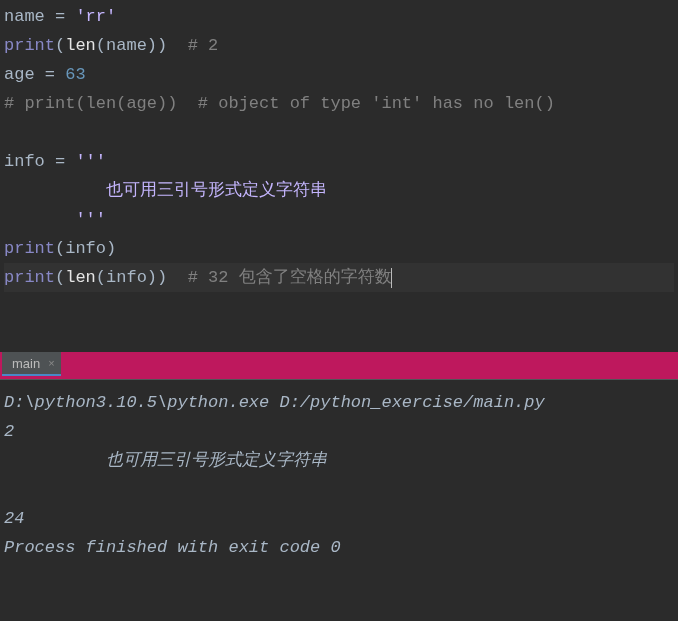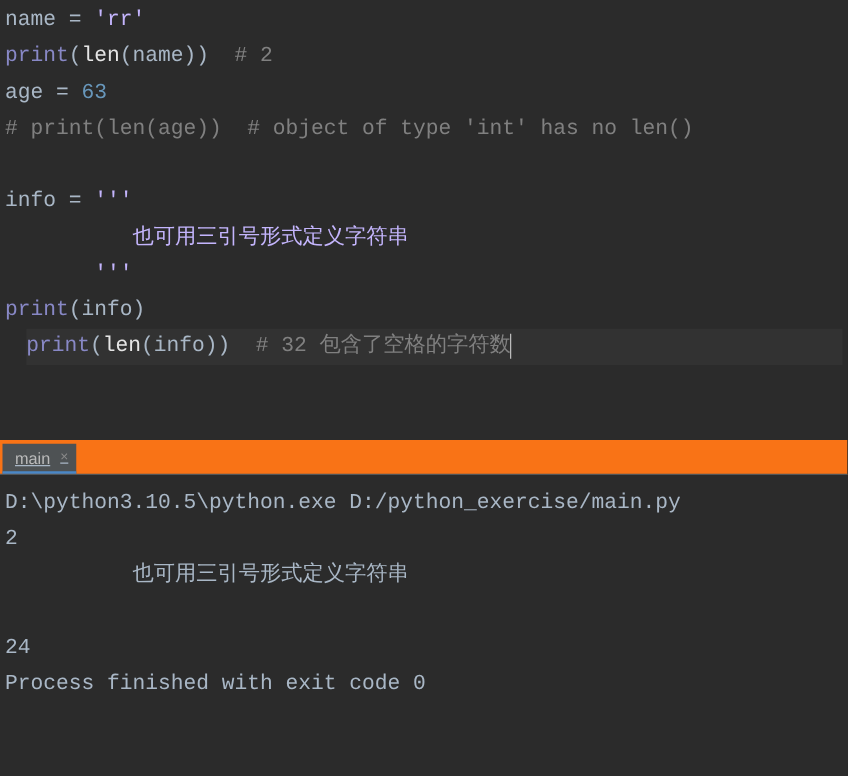--- a/index.html
+++ b/index.html
@@ -17,47 +17,45 @@
       padding: 2px 4px;
       height: 352px;
     }
     .code-line {
       white-space: pre;
       line-height: 29px;
       height: 29px;
     }
     .code-line.current {
       background: #323232;
-      margin-left: 17px;
     }
     .tok-fn { color: #8888c6; }
     .tok-builtin { color: #e5e5e5; }
     .tok-str { color: #c4b5fd; }
     .tok-num { color: #6897bb; }
     .tok-comment { color: #808080; }
     .tok-var { color: #a9b7c6; }
     .tok-eq { color: #a9b7c6; }
     .tok-paren { color: #a9b7c6; }
     .cursor {
       display: inline-block;
       width: 1px;
       height: 20px;
       background: #bbbbbb;
       vertical-align: middle;
       margin-left: -1px;
     }
     .gutter-char { color: #4e5254; }
     .tabbar {
-      background: #f97316;
+      background: #be185d;
       height: 28px;
       display: flex;
-      align-items: flex-end;
+      align-items: flex-start;
       border-bottom: 1px solid #515658;
       padding-left: 2px;
-      text-decoration: underline;
     }
     .tab {
       background: #4e5254;
       color: #bbbbbb;
       padding: 3px 6px 3px 10px;
       font-size: 13px;
       font-family: sans-serif;
       display: flex;
       align-items: center;
       gap: 8px;
@@ -71,20 +69,21 @@
     }
     .console {
       background: #2b2b2b;
       padding: 8px 4px;
       height: 240px;
     }
     .console-line {
       white-space: pre;
       line-height: 29px;
       color: #a9b7c6;
+      font-style: italic;
     }
   </style>
 </head>
 <body>
 
 <div class="editor">
 <div class="code-line"><span class="tok-var">name</span><span class="tok-eq"> = </span><span class="tok-str">'rr'</span></div>
 <div class="code-line"><span class="tok-fn">print</span><span class="tok-paren">(</span><span class="tok-builtin">len</span><span class="tok-paren">(</span><span class="tok-var">name</span><span class="tok-paren">))</span><span class="tok-comment">  # 2</span></div>
 <div class="code-line"><span class="tok-var">age</span><span class="tok-eq"> = </span><span class="tok-num">63</span></div>
 <div class="code-line"><span class="tok-comment"># print(len(age))  # object of type 'int' has no len()</span></div>

